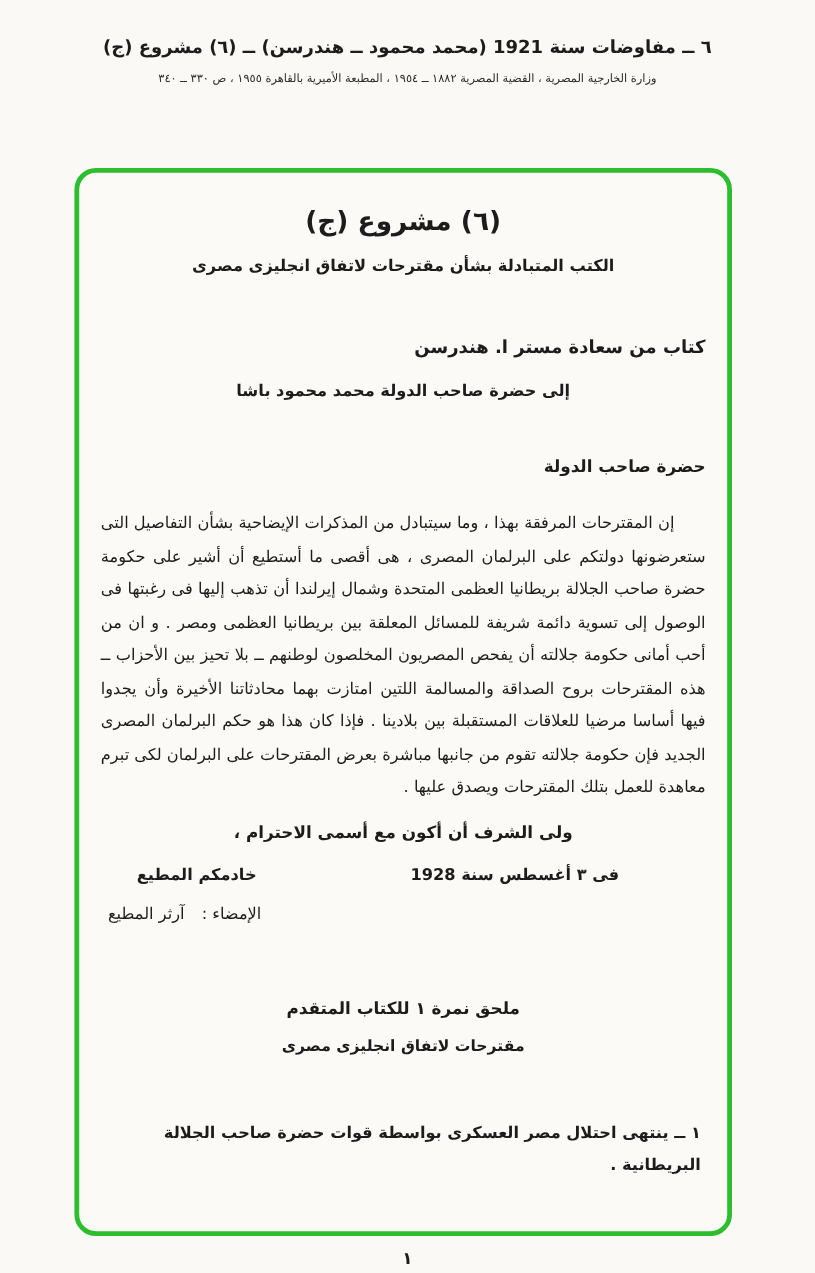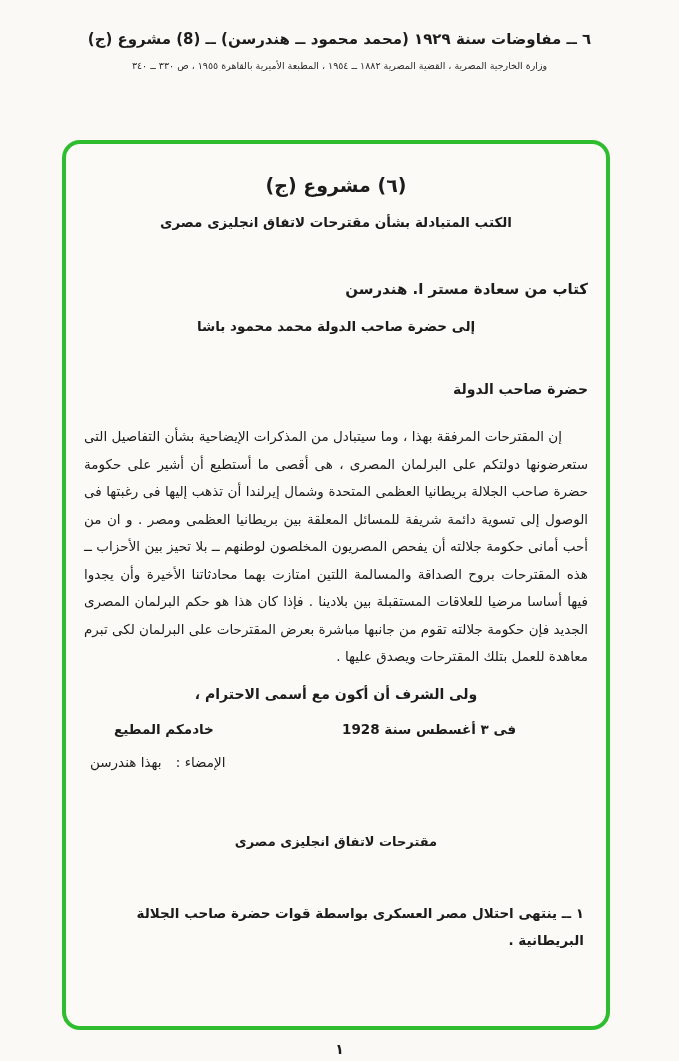--- a/index.html
+++ b/index.html
@@ -53,21 +53,21 @@
     box-sizing: border-box;
   }
   .frame-inner {
     direction: rtl;
     padding: 28px 18px 0 18px;
     font-size: 13.5px;
     line-height: 27px;
   }
   .doc-title {
     text-align: center;
-    font-size: 19px;
+    font-size: 22px;
     font-weight: 700;
     letter-spacing: 2px;
     margin-bottom: 10px;
   }
   .doc-subtitle {
     text-align: center;
     font-size: 13.5px;
     font-weight: 700;
     margin-bottom: 40px;
   }
@@ -145,21 +145,21 @@
     font-size: 14px;
     font-weight: 700;
   }
 </style>
 </head>
 <body>
 
 <div class="page">
 
   <div class="scan-header">
-    <div class="h2">٦ ــ مفاوضات سنة ١٩٢٩ (محمد محمود ــ هندرسن) ــ (8) مشروع (ج)</div>
+    <div class="h2">٦ ــ مفاوضات سنة 1921 (محمد محمود ــ هندرسن) ــ (٦) مشروع (ج)</div>
     <div class="h3">وزارة الخارجية المصرية ، القضية المصرية ١٨٨٢ ــ ١٩٥٤ ، المطبعة الأميرية بالقاهرة ١٩٥٥ ، ص ٣٣٠ ــ ٣٤٠</div>
   </div>
 
   <div class="frame" style="border-color: rgb(46, 189, 46);">
     <div class="frame-inner">
 
       <div class="doc-title">(٦) مشروع  (ج)</div>
       <div class="doc-subtitle">الكتب المتبادلة بشأن مقترحات لاتفاق انجليزى مصرى</div>
 
       <div class="from-line">كتاب من سعادة مستر ا. هندرسن</div>
@@ -171,23 +171,24 @@
 
       <div class="closing">ولى الشرف أن أكون مع أسمى الاحترام ،</div>
 
       <div class="date-row">
         <span>فى ٣ أغسطس سنة 1928</span>
         <span>خادمكم المطيع</span>
       </div>
 
       <div class="signature-row">
         <span>الإمضاء :</span>
-        <span class="sig-name">بهذا هندرسن</span>
+        <span class="sig-name">آرثر المطيع</span>
       </div>
 
+      <div class="annex-title">ملحق نمرة ١ للكتاب المتقدم</div>
       <div class="annex-subtitle">مقترحات لاتفاق انجليزى مصرى</div>
 
       <div class="annex-item">١ ــ  ينتهى احتلال مصر العسكرى بواسطة قوات حضرة صاحب الجلالة البريطانية .</div>
 
     </div>
   </div>
 
   <div class="page-number">١</div>
 
 </div>

